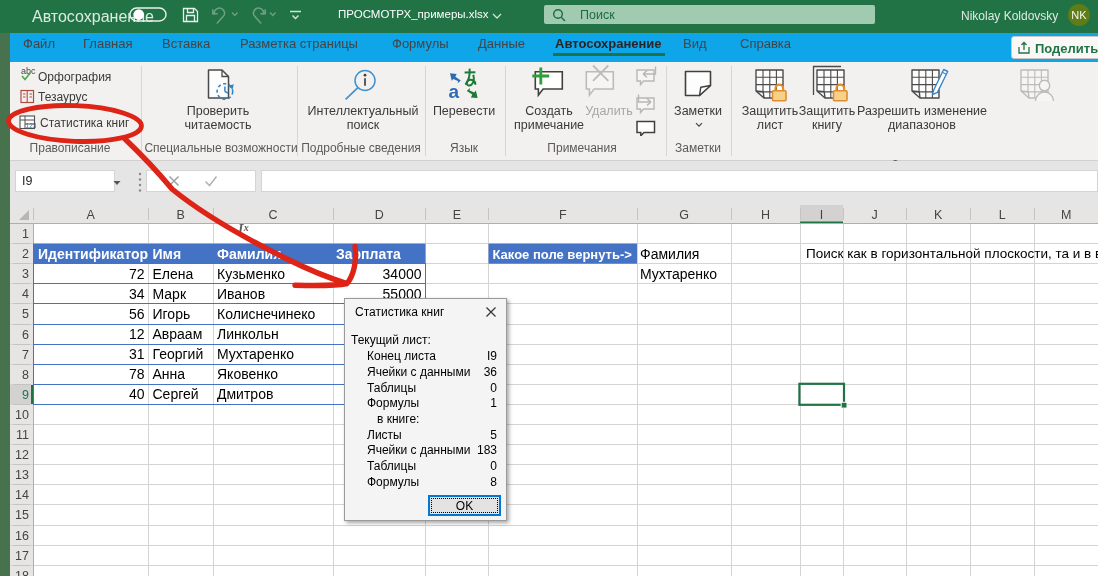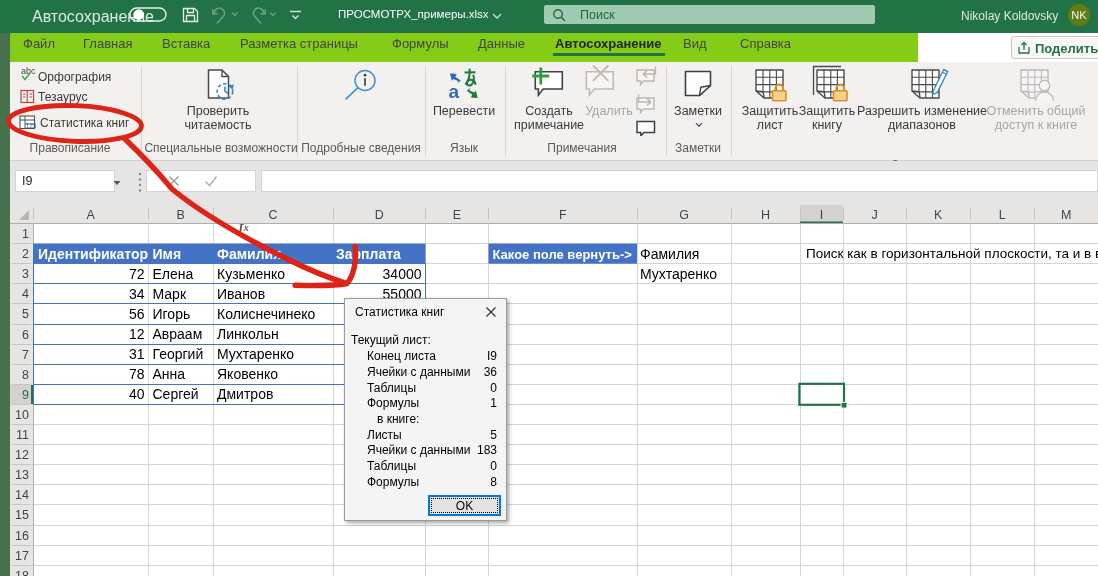--- a/index.html
+++ b/index.html
@@ -1,20 +1,20 @@
 <!DOCTYPE html>
 <html><head><meta charset="utf-8">
 <style>
 *{margin:0;padding:0;box-sizing:border-box;}
 html,body{width:1098px;height:576px;overflow:hidden;}
 body{font-family:"Liberation Sans",sans-serif;position:relative;background:#fff;}
 .abs{position:absolute;}
 #leftstrip{left:0;top:33px;width:10px;height:543px;background:#48714e;}
 #titlebar{left:0;top:0;width:1098px;height:33px;background:#217346;color:#dcebe1;}
-#tabsrow{left:10px;top:33px;width:908px;height:29px;background:#84cc16;}
+#tabsrow{left:10px;top:33px;width:1088px;height:29px;background:#0ea5e9;}
 #ribbon{left:10px;top:62px;width:1088px;height:99px;background:#f3f1ef;border-bottom:1px solid #d2d0ce;}
 #fbar{left:10px;top:161px;width:1088px;height:44px;background:#e5e5e5;}
 .tab{position:absolute;top:3px;font-size:13px;color:#444;white-space:nowrap;}
 .grplabel{position:absolute;font-size:12px;color:#5c5a58;white-space:nowrap;transform:translateX(-50%);}
 .sep{position:absolute;top:4px;width:1px;height:90px;background:#d8d6d4;}
 .biglabel{position:absolute;font-size:12.5px;color:#3b3a39;text-align:center;transform:translateX(-50%);white-space:nowrap;line-height:14.1px;}
 .smalllabel{position:absolute;font-size:12px;color:#3b3a39;white-space:nowrap;}
 </style></head>
 <body>
 <div id="titlebar" class="abs">
@@ -116,20 +116,21 @@
     <path d="M18.9 26.5 V21.6 M18.9 26.5 L22.3 28.2" stroke="#2f86c6" stroke-width="1.5" fill="none"></path>
   </svg>
   <div class="biglabel" style="left:208px;top:42px;">Проверить<br>читаемость</div>
 
   <svg class="abs" style="left:330px;top:2px" width="38" height="38" viewBox="0 0 38 38">
     <circle cx="25" cy="16.5" r="10" fill="none" stroke="#3f93cf" stroke-width="1.5"></circle>
     <path d="M17.9 23.6 L5.6 35.3" stroke="#3f93cf" stroke-width="1.7"></path>
     <circle cx="25" cy="11.2" r="1.4" fill="#404040"></circle>
     <path d="M25 14.2 v7.5" stroke="#404040" stroke-width="1.7"></path>
   </svg>
+  <div class="biglabel" style="left:353px;top:42px;">Интеллектуальный<br>поиск</div>
 
   <svg class="abs" style="left:437px;top:0px" width="34" height="37" viewBox="0 0 34 37">
     <path d="M3 11.3 L9.7 11.9 L8.3 14.7 L13.8 18.4 L10.7 21.3 L11 18.9 L6.3 16.9 L4.7 18.7 Z" fill="#2b6cb5"></path>
     <text x="1.5" y="35.5" font-size="19" font-weight="bold" fill="#2b6cb5" font-family="Liberation Sans">a</text>
     <g stroke="#1b7a34" fill="none" stroke-width="2">
       <path d="M17.6 10.6 L28.4 10.2"></path>
       <path d="M22.6 6.7 C23.1 12 21.8 18.5 18.4 22.6"></path>
       <path d="M26.3 12.8 C27.2 16.5 27 20.6 24.6 22.6 C22.2 24.5 19.6 23.2 19.8 20.8 C20 18.2 23.4 17 26 18.4 C27.8 19.4 28.6 21 28.2 22.8"></path>
     </g>
     <path d="M30.6 36 L23.9 35.4 L25.3 32.6 L19.8 28.9 L22.9 26 L22.6 28.4 L27.3 30.4 L28.9 28.6 Z" fill="#1b7a34"></path>
@@ -203,21 +204,20 @@
 
   <svg class="abs" style="left:1008px;top:4px" width="38" height="38" viewBox="0 0 38 38">
     <g stroke="#bdbbb9" fill="#f6f5f4" stroke-width="1.4" stroke-linejoin="round">
       <path d="M3 4 H30 V32 H11 L3 25 Z"></path>
       <path d="M11 32 L10.2 25.6 L3 25" fill="none"></path>
       <path d="M3 11.3 H30 M3 18.6 H30 M4 25.9 H30 M10 4 V25 M16.8 4 V32 M23.4 4 V32" fill="none" stroke-width="1.1"></path>
     </g>
     <circle cx="26.5" cy="19.5" r="5.2" fill="#f6f5f4" stroke="#bdbbb9" stroke-width="1.4"></circle>
     <path d="M17.5 35 a9 9 0 0 1 18 0" fill="#f6f5f4" stroke="#bdbbb9" stroke-width="1.4"></path>
   </svg>
-  <div class="biglabel" style="left:1026px;top:42px;color:#a8a6a4;">Отменить общий<br>доступ к книге</div>
 </div>
 <div id="fbar" class="abs">
   <div class="abs" style="left:5px;top:9px;width:100px;height:22px;background:#fff;border:1px solid #d6d4d2;">
     <span class="abs" style="left:6px;top:3px;font-size:12.5px;color:#262626;">I9</span>
     <svg class="abs" style="left:97px;top:9px" width="8" height="6">
         <path d="M0.5 1 l3.5 4 l3.5 -4" fill="#555"></path>
       </svg>
   </div>
   <svg class="abs" style="left:128px;top:11px" width="4" height="22">
       <circle cx="2" cy="2" r="1.2" fill="#8a8886"></circle>

